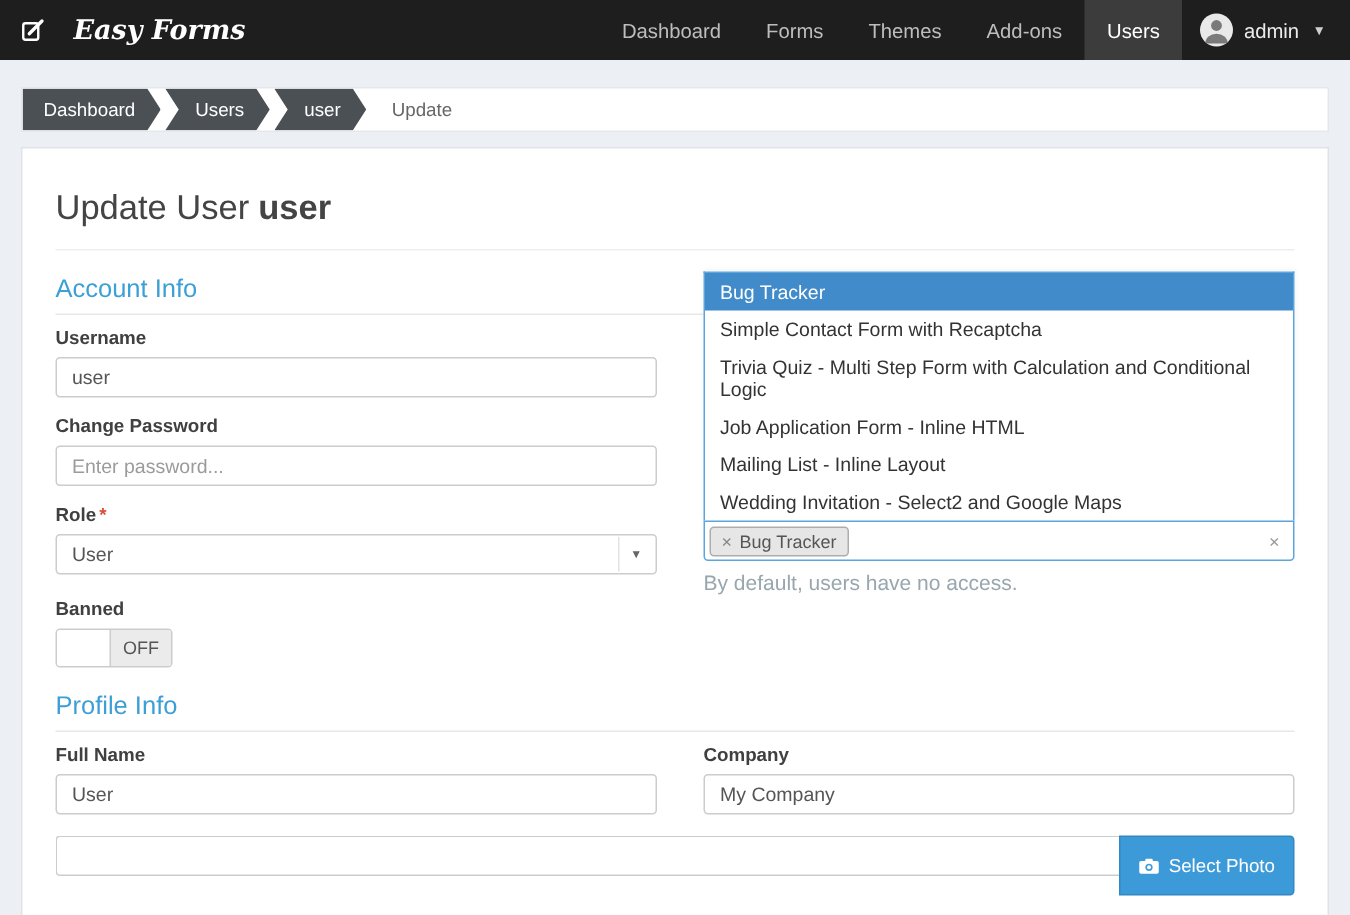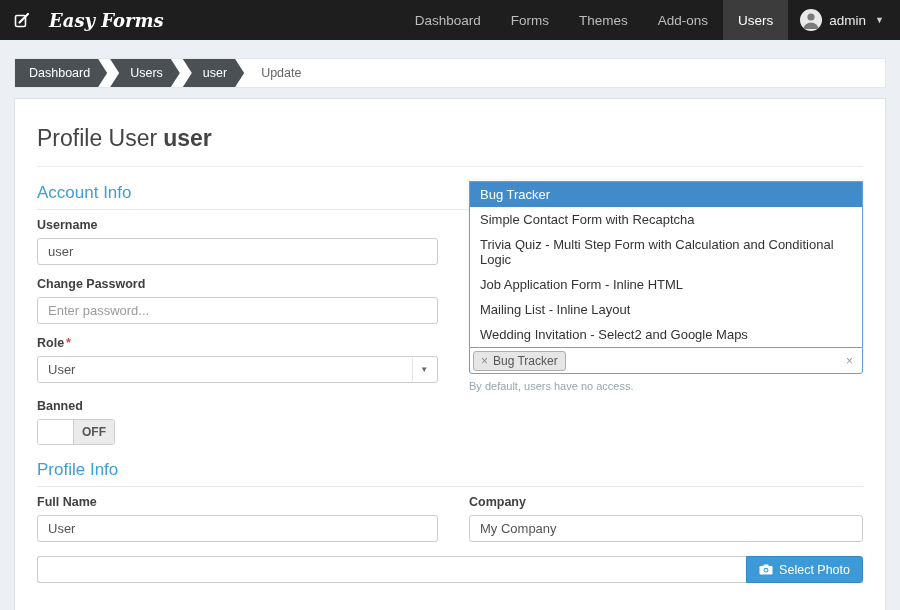--- a/index.html
+++ b/index.html
@@ -115,21 +115,21 @@
 
   .banned-group { margin-top:16px; }
   .toggle {
     display:inline-flex; width:78px; height:26px;
     border:1px solid #ccc; border-radius:3px; overflow:hidden; cursor:pointer;
     background:#fff;
   }
   .toggle-handle { flex:1; background:#fff; border-right:1px solid #ccc; }
   .toggle-off {
     width:40px; background:#ebebeb; color:#555;
-    font-size:12px; font-weight:bold;
+    font-size:12px; font-weight:normal;
     display:flex; align-items:center; justify-content:center;
   }
 
   
   .forms-widget { position:absolute; right:0; top:129px; width:47.7%; }
   .select2-field {
     position:relative; min-height:27px;
     border:1px solid #5ba6dd; border-radius:0 0 3px 3px;
     background:#fff; padding:2px 24px 2px 3px;
     display:flex; align-items:center; flex-wrap:wrap; gap:3px;
@@ -144,33 +144,33 @@
     position:absolute; right:9px; top:50%; transform:translateY(-50%);
     color:#999; font-size:12px; cursor:pointer; line-height:1;
   }
   .select2-drop {
     position:absolute; bottom:100%; left:0; right:0;
     background:#fff; border:1px solid #5ba6dd; border-bottom:none;
     box-shadow:0 -1px 4px rgba(0,0,0,0.06);
   }
   .drop-option { padding:5px 10px; font-size:13px; line-height:15px; color:#333; cursor:pointer; }
   .drop-option.highlighted { background:#428bca; color:#fff; }
-  .help-text { margin-top:6px; font-size:11px; color:#98a6ad; }
+  .help-text { margin-top:6px; font-size:14px; color:#98a6ad; }
 
   
   .profile-section { margin-top:1px; }
   .profile-row { display:flex; justify-content:space-between; }
   .col-l { width:48.5%; }
   .col-r { width:47.7%; }
 
   .avatar-group { margin-top:4px; }
   .input-group { display:flex; width:100%; }
   .input-group .text-input { flex:1; border-radius:3px 0 0 3px; border-right:none; }
   .photo-btn {
-    height:27px; padding:0 12px;
+    height:40px; padding:0 12px;
     background:#3c9ad9; border:1px solid #3188c4; border-radius:0 3px 3px 0;
     color:#fff; font-size:12.5px;
     display:flex; align-items:center; gap:6px; cursor:pointer;
     font-family:"Liberation Sans", sans-serif;
     white-space:nowrap;
   }
 </style>
 </head>
 <body>
 
@@ -205,21 +205,21 @@
 
 <div class="crumbbar">
   <span class="crumb first">Dashboard</span>
   <span class="crumb middle">Users</span>
   <span class="crumb middle">user</span>
   <span class="crumb current">Update</span>
 </div>
 
 <div class="card">
 
-  <h1 class="page-title"><span>Profile User</span><b>user</b></h1>
+  <h1 class="page-title"><span>Update User</span><b>user</b></h1>
 
   <h2 class="section-heading">Account Info</h2>
   <hr class="section-hr">
 
   <div class="account-row">
     <div class="left-col">
 
       <div class="form-group">
         <label class="form-label">Username</label>
         <input class="text-input" type="text" value="user" style="">

